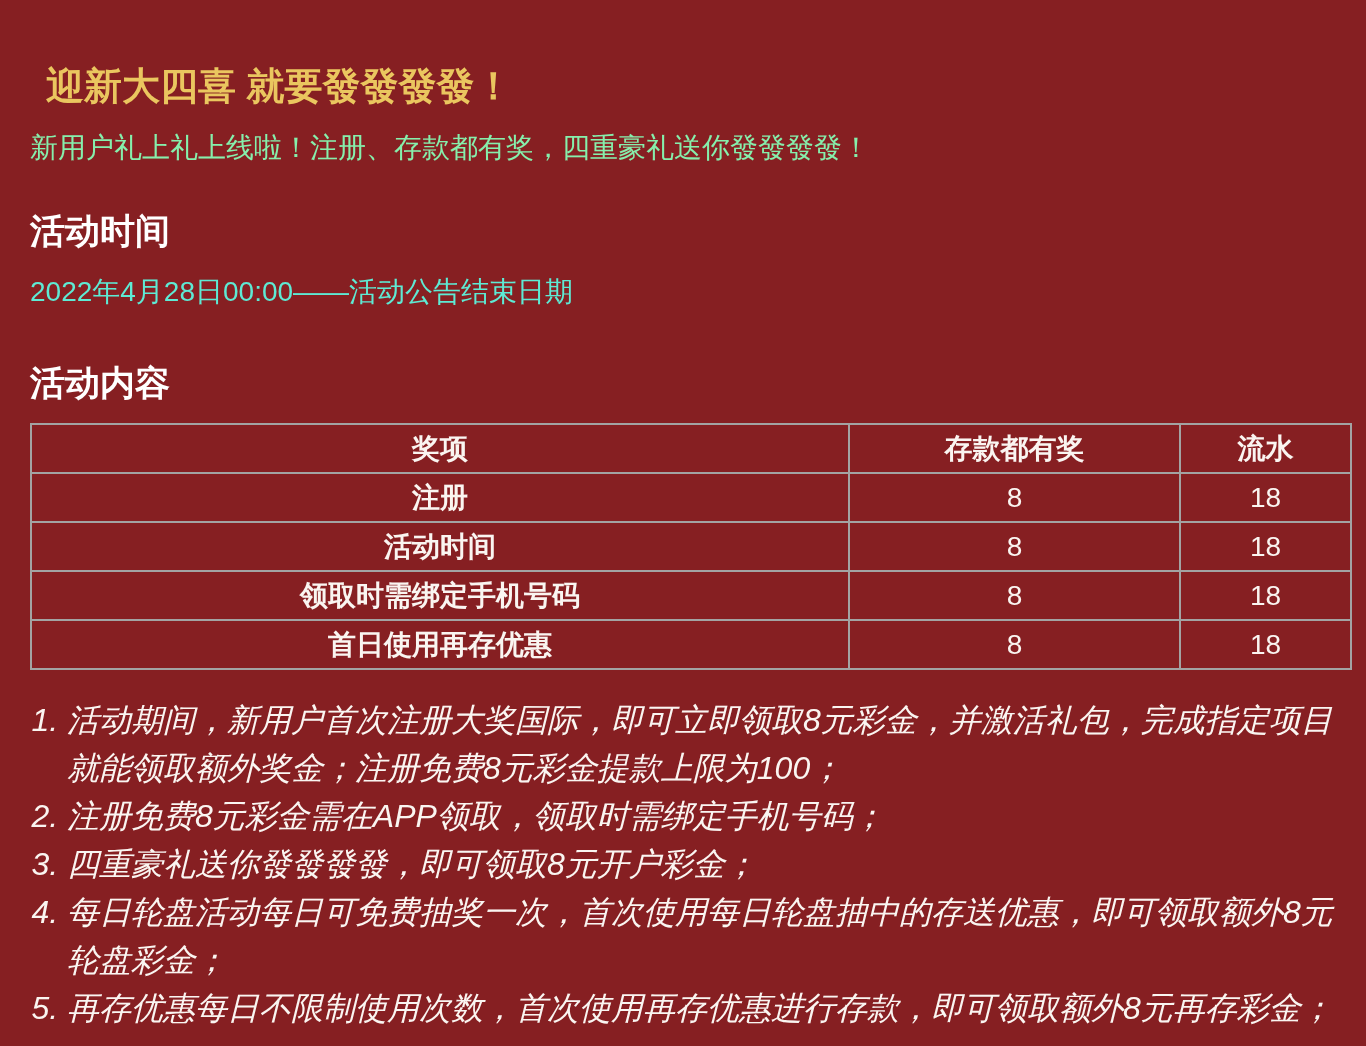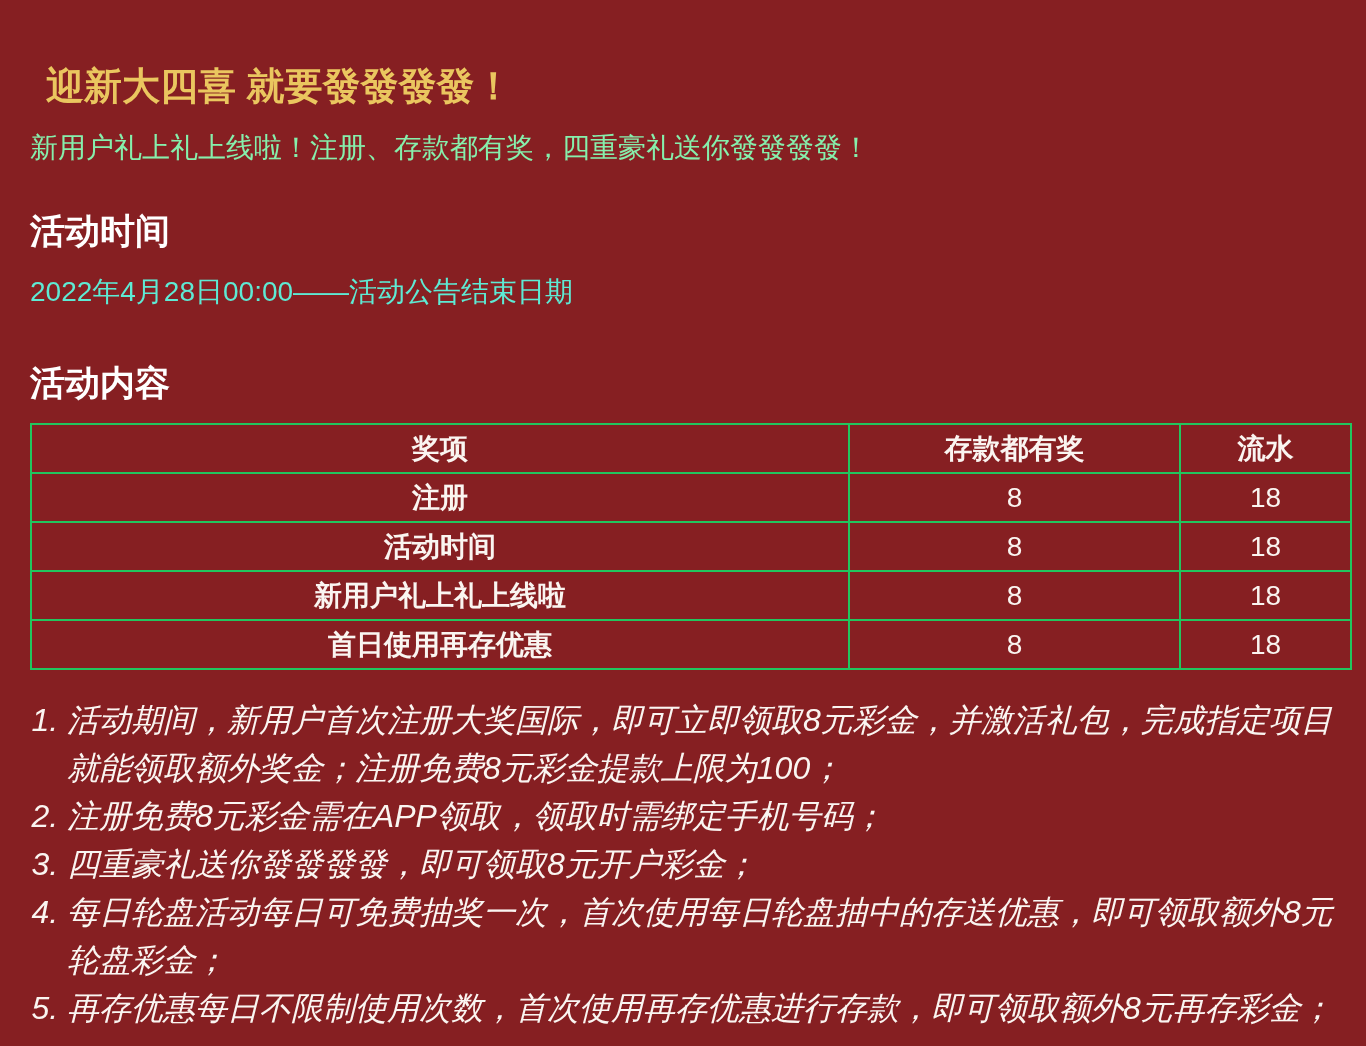--- a/index.html
+++ b/index.html
@@ -54,21 +54,21 @@
     margin-top: 23px;
     width: 1320px;
     table-layout: fixed;
     border-collapse: collapse;
   }
   .col-prize    { width: 818px; }
   .col-bonus    { width: 331px; }
   .col-turnover { width: 171px; }
   .rewards-table th,
   .rewards-table td {
-    border: 2px solid #22c55e;
+    border: 2px solid #a3a3a3;
     height: 47px;
     padding: 0;
     text-align: center;
     vertical-align: middle;
     font-size: 28px;
     color: #FAF5F1;
   }
   .rewards-table th { font-weight: 700; }
   .rewards-table td.label { font-weight: 700; }
   .rewards-table td.num   { font-weight: 400; }
@@ -118,21 +118,21 @@
         <td class="label">注册</td>
         <td class="num">8</td>
         <td class="num">18</td>
       </tr>
       <tr>
         <td class="label">活动时间</td>
         <td class="num">8</td>
         <td class="num">18</td>
       </tr>
       <tr>
-        <td class="label">新用户礼上礼上线啦</td>
+        <td class="label">领取时需绑定手机号码</td>
         <td class="num">8</td>
         <td class="num">18</td>
       </tr>
       <tr>
         <td class="label">首日使用再存优惠</td>
         <td class="num">8</td>
         <td class="num">18</td>
       </tr>
     </tbody>
   </table>

